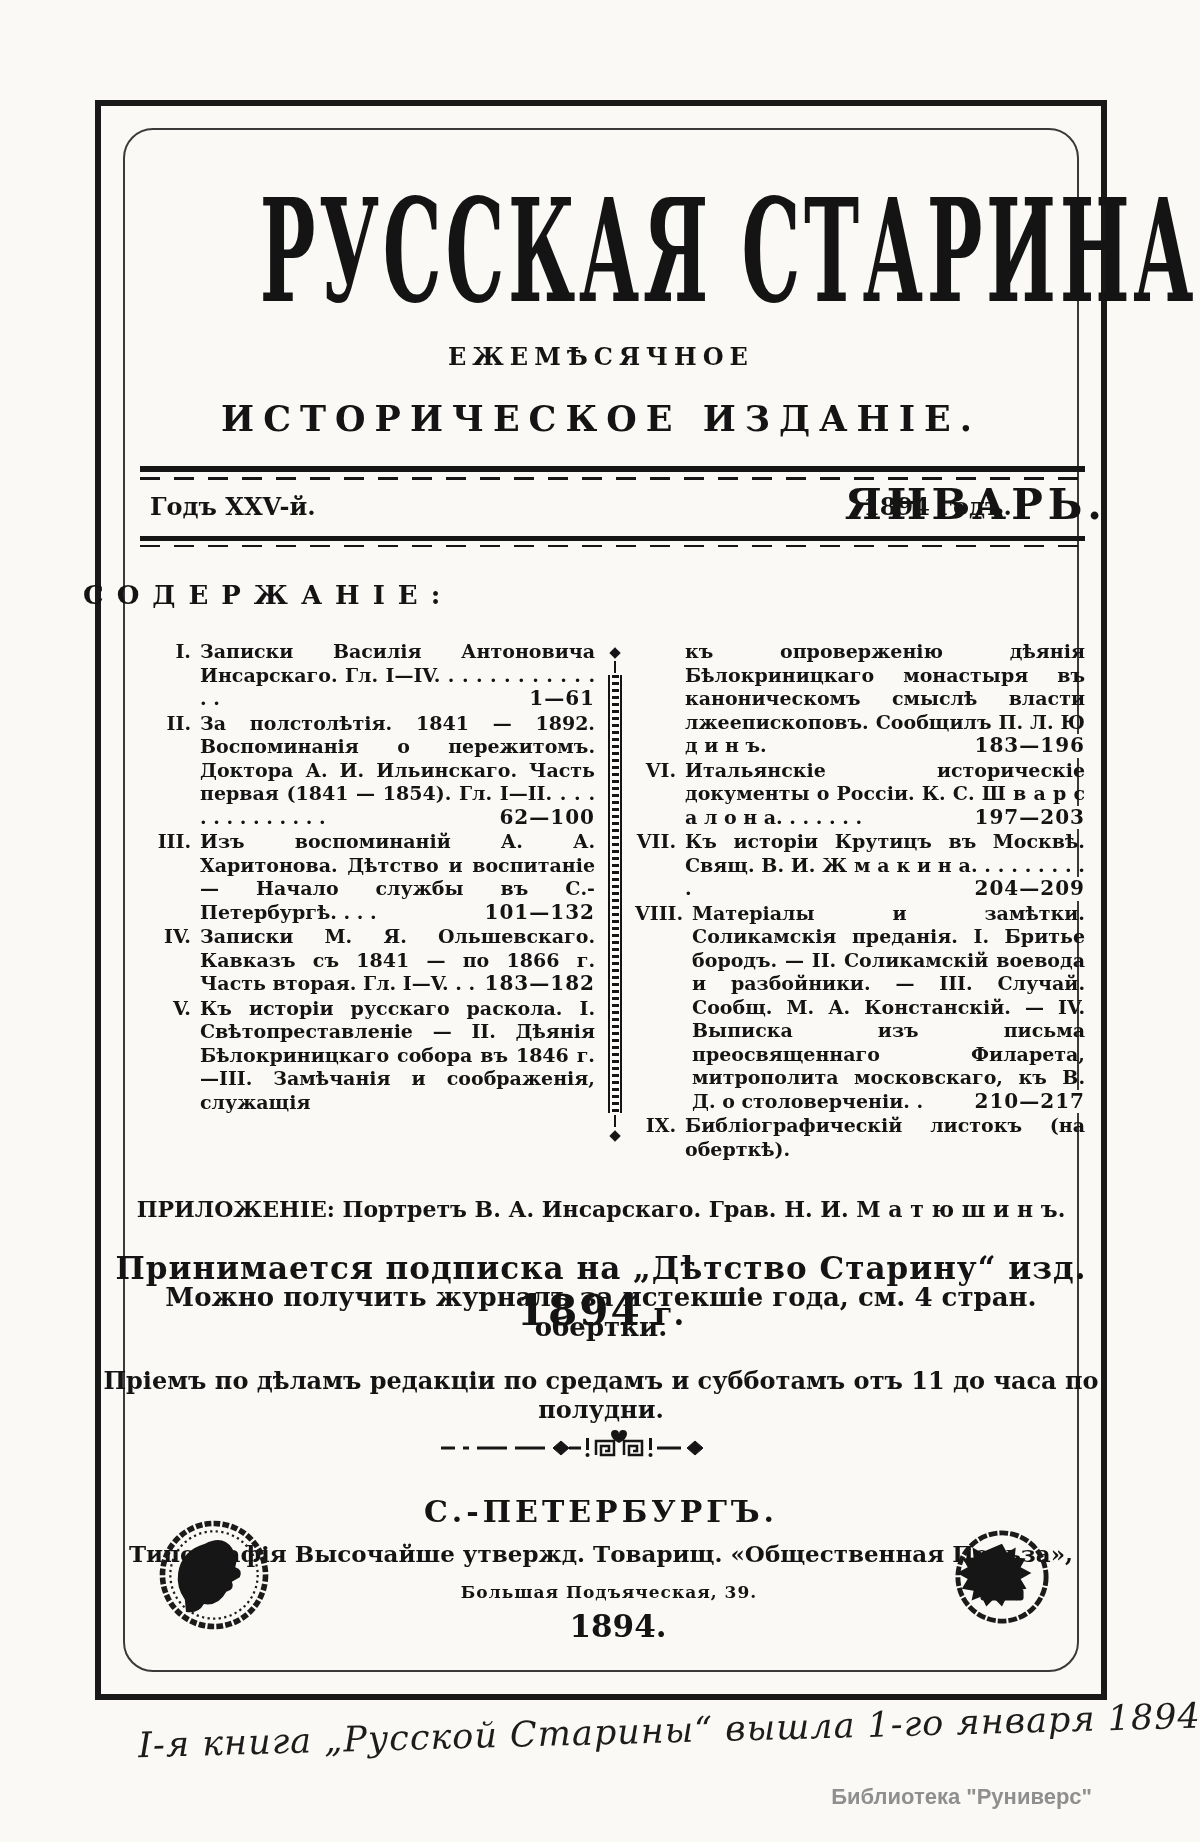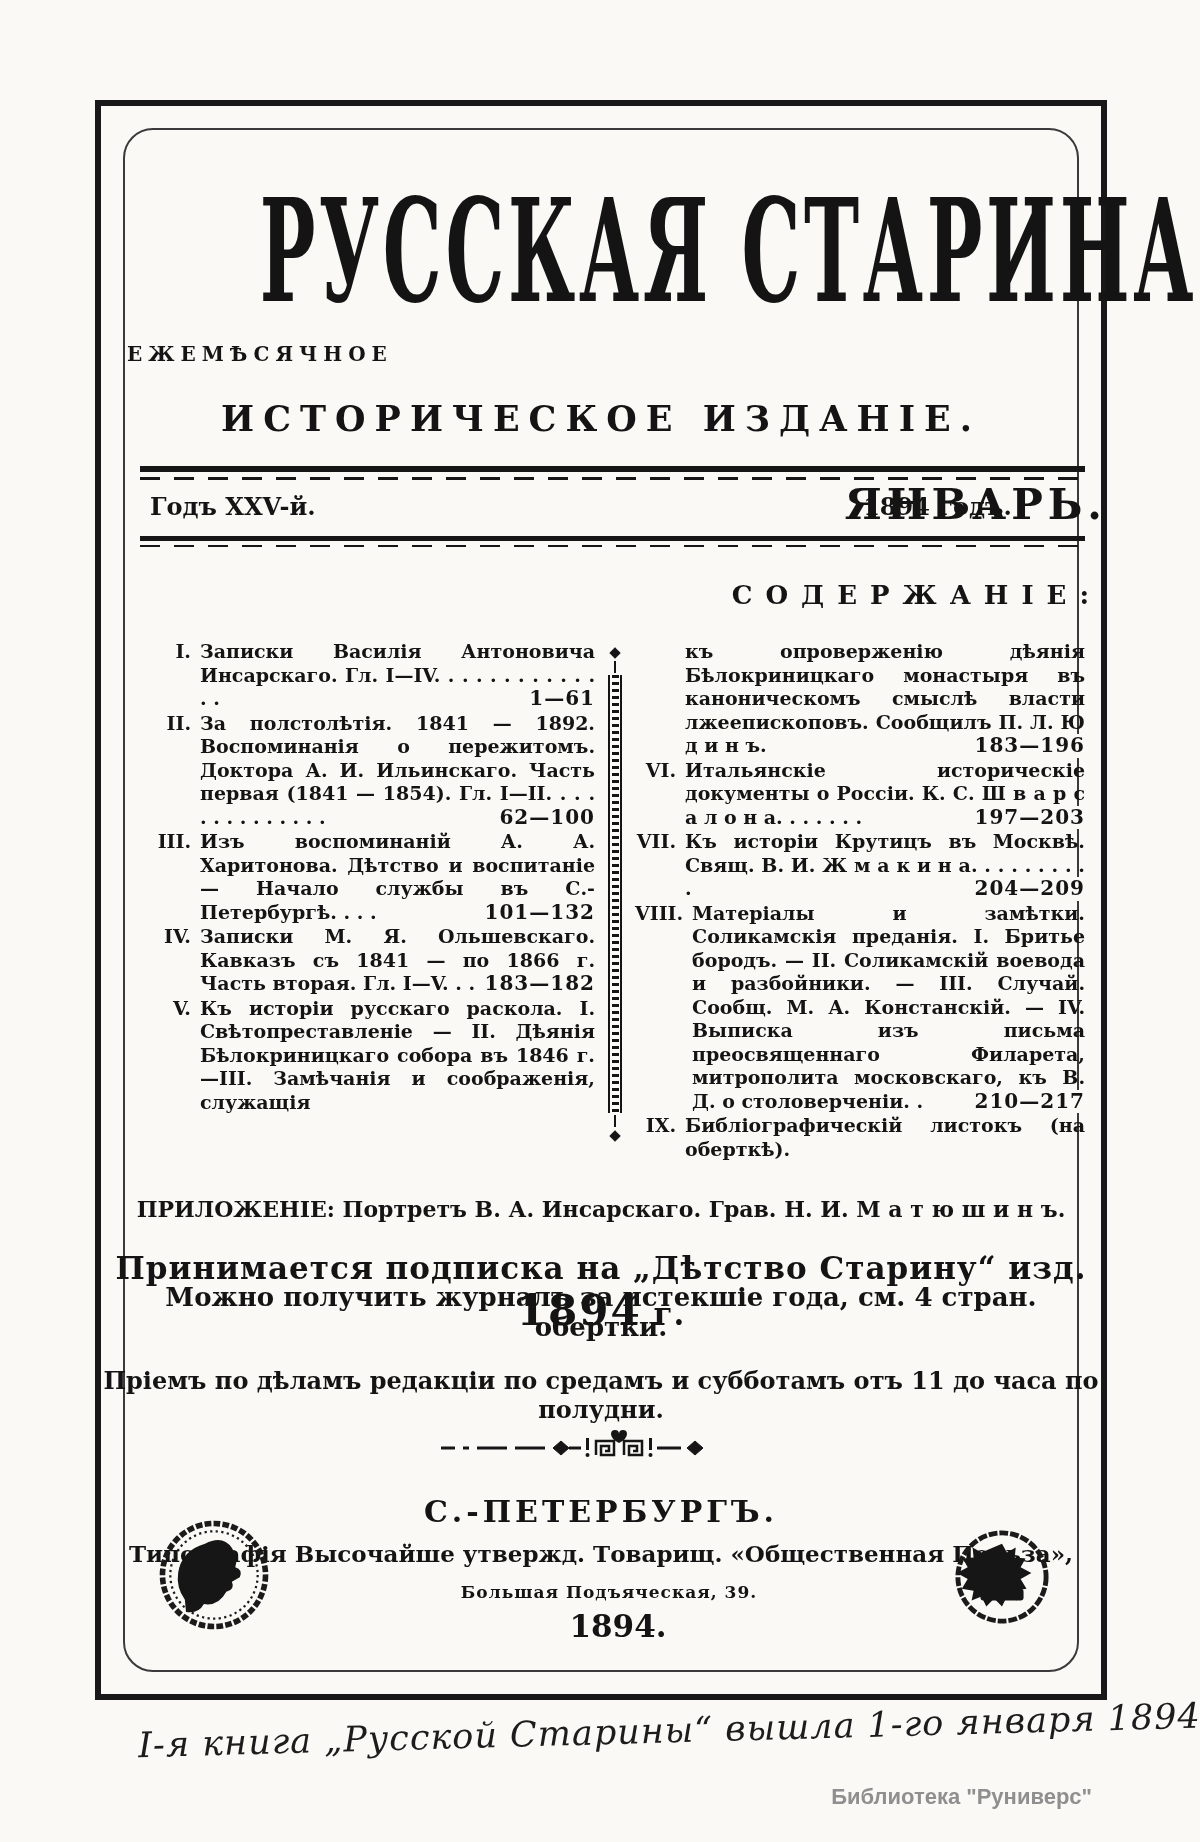--- a/index.html
+++ b/index.html
@@ -10,40 +10,40 @@
   
   .outer-frame{position:absolute;left:95px;top:100px;width:1012px;height:1600px;
                border:6px solid #191919;box-sizing:border-box;}
   .inner-frame{position:absolute;left:22px;top:22px;right:22px;bottom:22px;
                border:2px solid #3a3a3a;border-radius:30px;}
 
   
   .title-row{position:absolute;left:95px;top:168px;width:1012px;text-align:center;}
   .title-row .t{display:inline-block;font-size:100px;font-weight:700;letter-spacing:5px;
                 transform:scale(0.74,1.42);transform-origin:center top;white-space:nowrap;}
-  .sub1{position:absolute;left:95px;top:342px;width:1012px;
-        font-size:20px;font-weight:700;letter-spacing:6px;margin-left:32px;}
+  .sub1{position:absolute;left:95px;top:342px;width:1012px;text-align:center;
+        font-size:24px;font-weight:700;letter-spacing:6px;}
   .sub2{position:absolute;left:95px;top:398px;width:1012px;text-align:center;
         font-size:35px;font-weight:700;letter-spacing:9px;}
 
   .rule{position:absolute;left:140px;width:945px;background:#161616;}
   .rule.dashed{background:repeating-linear-gradient(90deg,#161616 0 20px,transparent 20px 34px);}
   .rule-a {top:466px;height:6px;}
   .rule-a2{top:477px;height:3px;}
   .rule-b {top:536px;height:5px;}
   .rule-b2{top:545px;height:2px;}
 
   .band-left{position:absolute;left:150px;top:492px;font-size:24px;font-weight:700;}
   .band-center{position:absolute;left:95px;top:480px;width:1012px;text-align:right;
                font-size:42px;font-weight:700;letter-spacing:5px;}
   .band-right{position:absolute;left:790px;top:492px;width:295px;text-align:center;
               font-size:24px;font-weight:700;}
 
   
-  .toc-heading{position:absolute;left:90px;top:580px;width:1012px;text-align:right;
+  .toc-heading{position:absolute;left:83px;top:580px;width:1012px;text-align:left;
                font-size:26px;font-weight:700;letter-spacing:13px;}
   .toc-wrap{position:absolute;left:150px;top:640px;width:935px;display:flex;}
   .toc-col{font-size:19px;line-height:23.5px;font-weight:700;}
   .toc-col.left{width:445px;}
   .toc-col.right{width:450px;}
   .toc-item{position:relative;display:flex;text-align:justify;margin-bottom:1px;}
   .toc-num{flex:0 0 50px;text-align:right;padding-right:9px;box-sizing:border-box;}
   .toc-text{flex:1;}
   .toc-pages{position:absolute;right:0;bottom:0;font-size:20px;font-weight:700;
              background:#faf9f5;padding-left:5px;letter-spacing:1px;margin-top:23px;}

